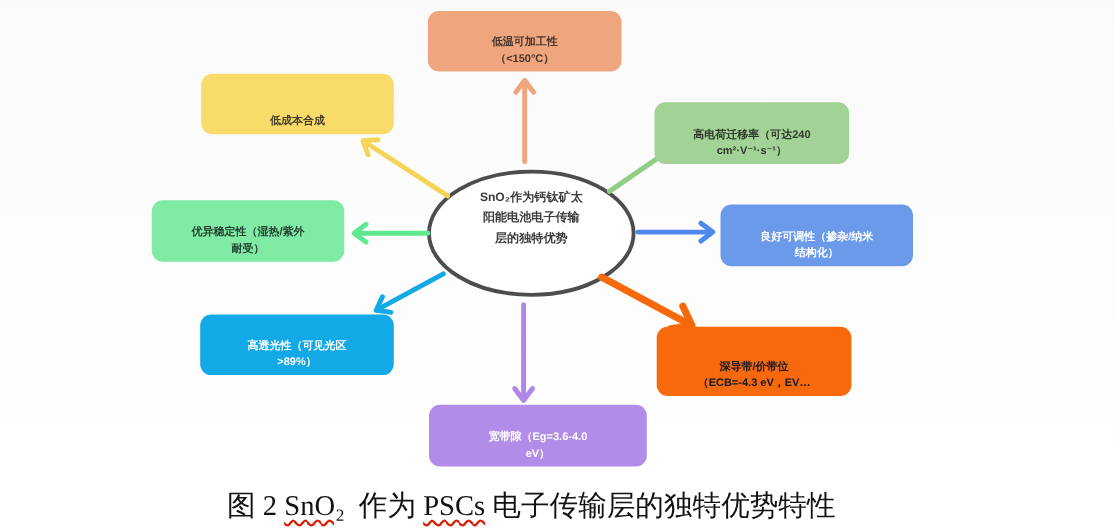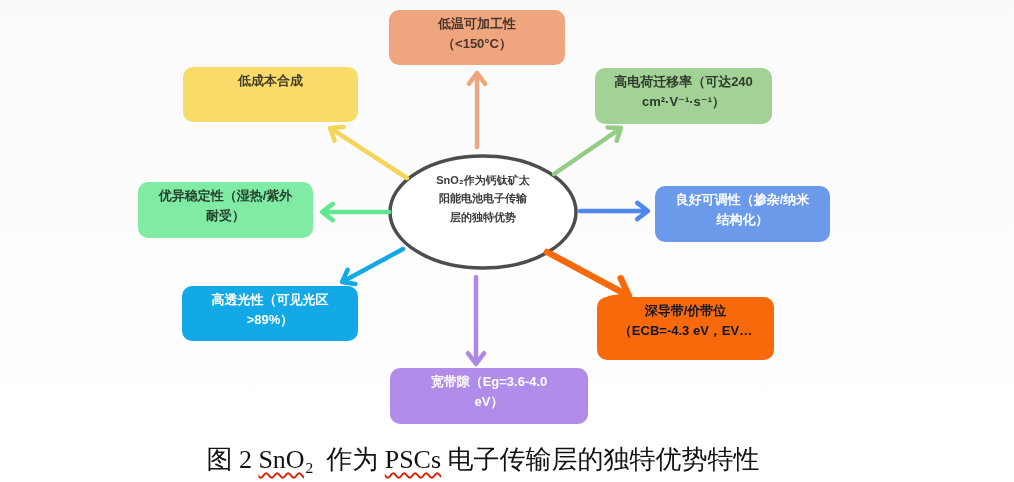--- a/index.html
+++ b/index.html
@@ -1,22 +1,22 @@
 <!DOCTYPE html>
 <html><head>
 <meta charset="utf-8">
 <style>
   html,body{margin:0;padding:0;}
   body{font-family:"Liberation Sans","DejaVu Sans",sans-serif;}
   .stage{position:relative;width:1014px;height:482px;background:linear-gradient(#fafafa,#ffffff 88%);overflow:hidden;}
   #arrow-svg{position:absolute;left:0;top:0;z-index:0;}
   .node{
     position:absolute;z-index:1;border-radius:10px;
-    display:flex;align-items:flex-start;justify-content:center;text-align:center;
-    font-size:13px;font-weight:700;line-height:1.5;white-space:pre-line;
+    display:flex;align-items:flex-end;justify-content:center;text-align:center;
+    font-size:10px;font-weight:700;line-height:1.5;white-space:pre-line;
     padding:4px 6px;box-sizing:border-box;
   }
   .n0{left:389px;top:10px;width:176px;height:55px;}
   .n1{left:183px;top:67px;width:175px;height:55px;}
   .n2{left:595px;top:68px;width:177px;height:56px;}
   .n3{left:138px;top:182px;width:175px;height:56px;}
   .n4{left:655px;top:186px;width:175px;height:56px;}
   .n5{left:182px;top:286px;width:176px;height:55px;}
   .n6{left:597px;top:297px;width:177px;height:63px;}
   .n7{left:390px;top:368px;width:198px;height:56px;}
@@ -62,21 +62,21 @@
       <polyline points="467.9,353.2 476,364 484.1,353.2" fill="none" stroke="#AE87E8" stroke-width="4.5" stroke-linecap="round" stroke-linejoin="round"></polyline>
     </svg>
 
   <div class="node n0" style="background: rgb(239, 165, 125); color: rgb(71, 54, 43);">
     <span>低温可加工性
 （&lt;150°C）</span>
   </div>
   <div class="node n1" style="background: rgb(248, 219, 105); color: rgb(70, 64, 42);">
     <span>低成本合成</span>
   </div>
-  <div class="node n2" style="background: rgb(163, 210, 150); color: rgb(47, 58, 43);">
+  <div class="node n2" style="background: rgb(163, 210, 150); color: rgb(47, 58, 43); margin-top: 25px;">
     <span>高电荷迁移率（可达240
 cm²·V⁻¹·s⁻¹）</span>
   </div>
   <div class="node n3" style="background: rgb(127, 235, 164); color: rgb(37, 64, 47);">
     <span>优异稳定性（湿热/紫外
 耐受）</span>
   </div>
   <div class="node n4" style="background: rgb(107, 154, 234); color: rgb(255, 255, 255);">
     <span>良好可调性（掺杂/纳米
 结构化）</span>

